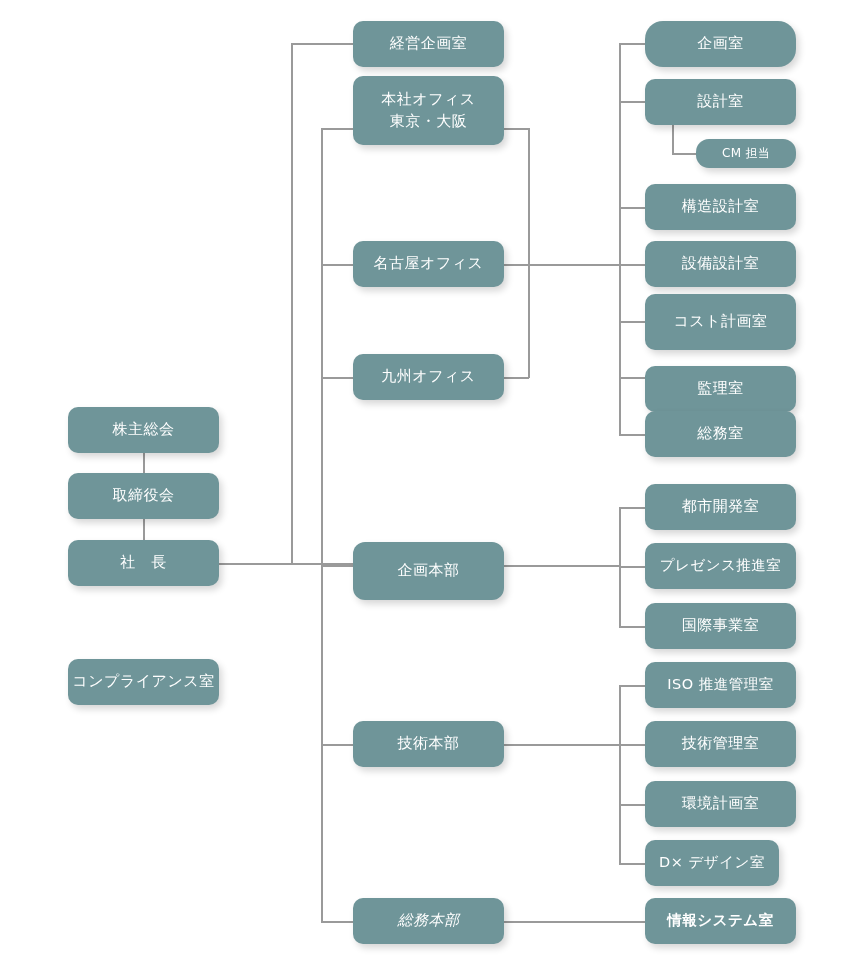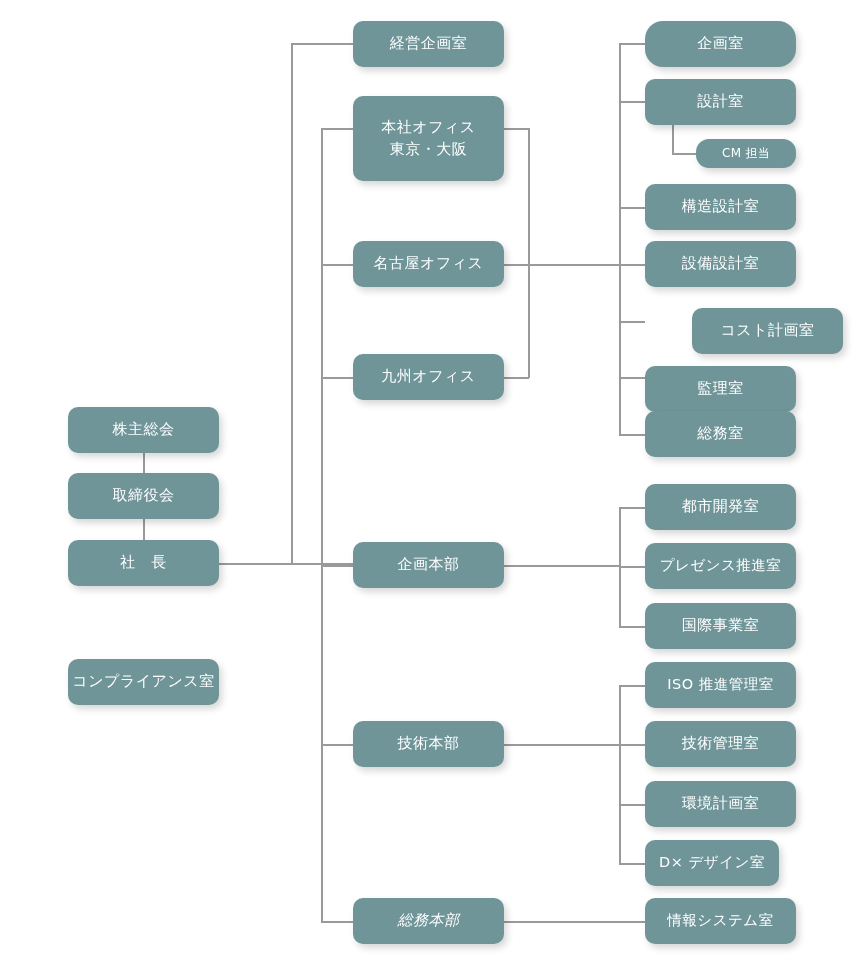--- a/index.html
+++ b/index.html
@@ -104,40 +104,40 @@
   <div class="link h" style="left:619px; top:863px; width:26px;"></div>
 
   <div class="link h" style="left:503px; top:921px; width:142px;"></div>
 
   <div class="node" style="left:68px; top:407px; width:151px; height:46px;">株主総会</div>
   <div class="node" style="left:68px; top:473px; width:151px; height:46px;">取締役会</div>
   <div class="node" style="left:68px; top:540px; width:151px; height:46px;">社　長</div>
   <div class="node" style="left:68px; top:659px; width:151px; height:46px;">コンプライアンス室</div>
 
   <div class="node" style="left:353px; top:21px; width:151px; height:46px;">経営企画室</div>
-  <div class="node" style="left:353px; top:96px; width:151px; height:85px;">本社オフィス
+  <div class="node" style="left:353px; top:76px; width:151px; height:69px;">本社オフィス
 東京・大阪</div>
   <div class="node" style="left:353px; top:241px; width:151px; height:46px;">名古屋オフィス</div>
   <div class="node" style="left:353px; top:354px; width:151px; height:46px;">九州オフィス</div>
-  <div class="node" style="left:353px; top:542px; width:151px; height:46px;">企画本部</div>
+  <div class="node" style="left:353px; top:542px; width:151px; height:58px;border-radius:12px;">企画本部</div>
   <div class="node" style="left:353px; top:721px; width:151px; height:46px;">技術本部</div>
   <div class="node" style="left:353px; top:898px; width:151px; height:46px;font-style:italic;">総務本部</div>
 
   <div class="node" style="left:645px; top:21px; width:151px; height:46px;border-radius:18px;">企画室</div>
   <div class="node" style="left:645px; top:79px; width:151px; height:46px;">設計室</div>
   <div class="node small" style="left:696px; top:139px; width:100px; height:29px;">CM 担当</div>
   <div class="node" style="left:645px; top:184px; width:151px; height:46px;">構造設計室</div>
   <div class="node" style="left:645px; top:241px; width:151px; height:46px;">設備設計室</div>
-  <div class="node" style="left:645px; top:308px; width:151px; height:46px;margin-left:47px;">コスト計画室</div>
+  <div class="node" style="left:645px; top:294px; width:151px; height:56px;">コスト計画室</div>
   <div class="node" style="left:645px; top:366px; width:151px; height:46px;">監理室</div>
   <div class="node" style="left:645px; top:411px; width:151px; height:46px;">総務室</div>
 
   <div class="node" style="left:645px; top:484px; width:151px; height:46px;">都市開発室</div>
   <div class="node wide-text" style="left:645px; top:543px; width:151px; height:46px;">プレゼンス推進室</div>
   <div class="node" style="left:645px; top:603px; width:151px; height:46px;">国際事業室</div>
 
   <div class="node wide-text" style="left:645px; top:662px; width:151px; height:46px;">ISO 推進管理室</div>
   <div class="node" style="left:645px; top:721px; width:151px; height:46px;">技術管理室</div>
   <div class="node" style="left:645px; top:781px; width:151px; height:46px;">環境計画室</div>
   <div class="node wide-text" style="left:645px; top:840px; width:134px; height:46px;">D× デザイン室</div>
-  <div class="node wide-text" style="left:645px; top:898px; width:151px; height:46px;">情報システム室</div>
+  <div class="node wide-text" style="left:645px; top:898px; width:151px; height:46px;font-weight:bold;">情報システム室</div>
 
 </div>
 
 </body></html>

